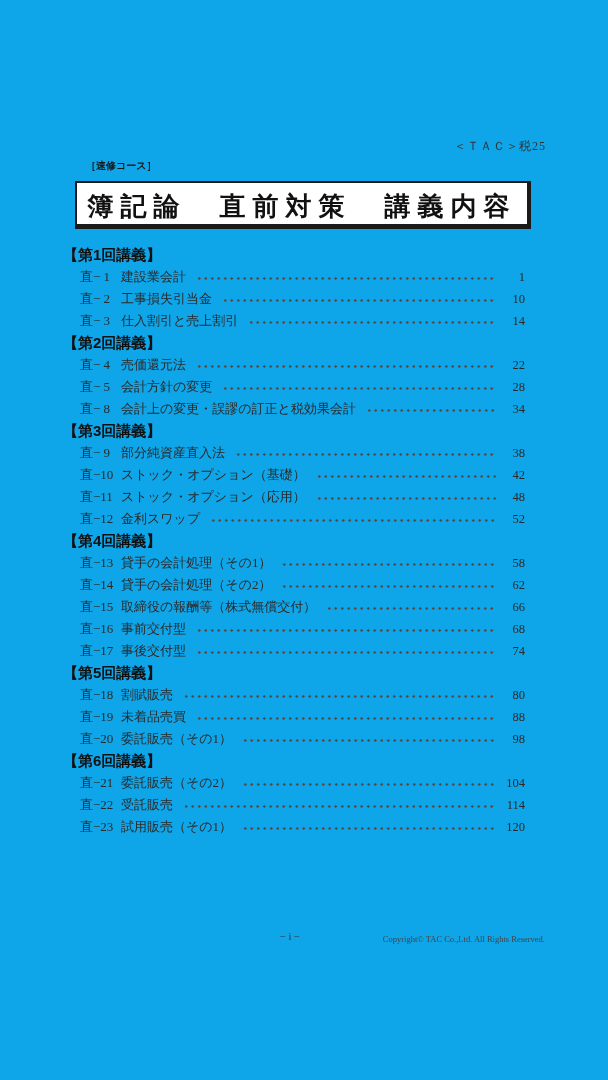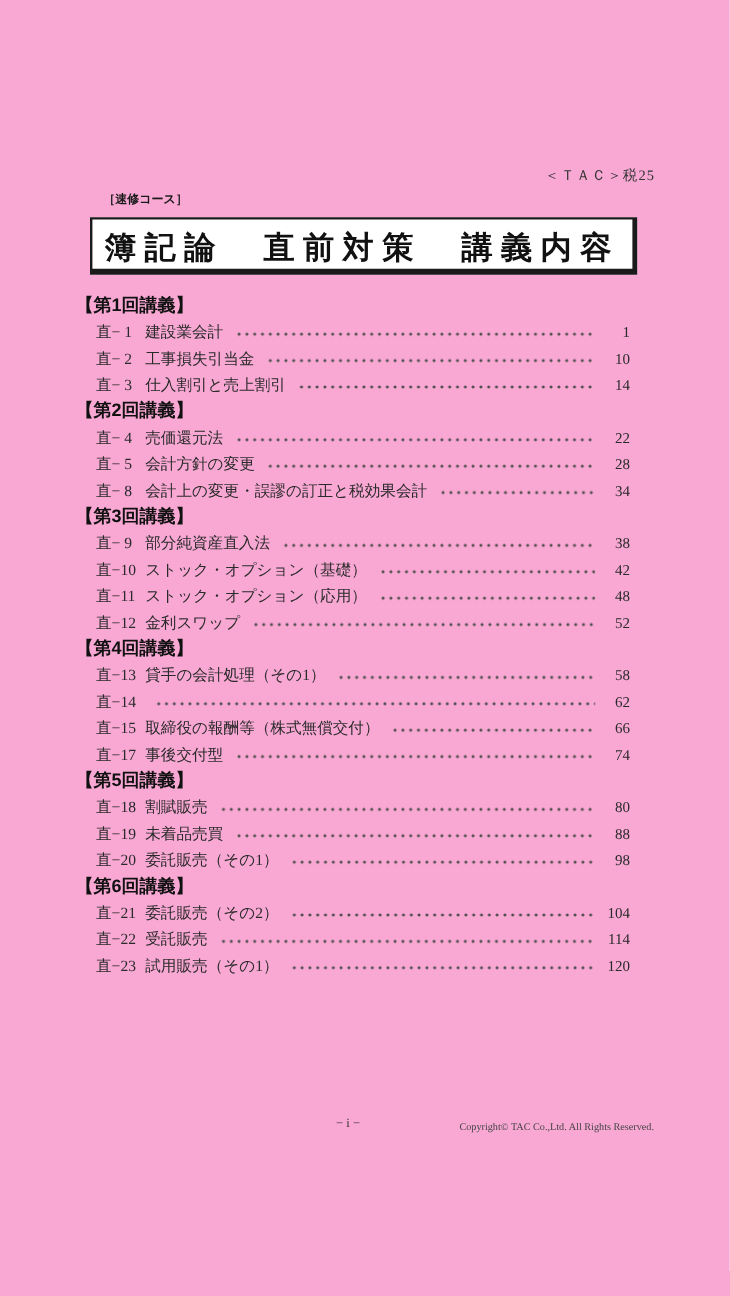--- a/index.html
+++ b/index.html
@@ -1,20 +1,20 @@
 <!DOCTYPE html>
 <html><head>
 <meta charset="utf-8">
 <style>
   html, body { margin: 0; padding: 0; }
   .page {
     position: relative;
     width: 608px;
     height: 1080px;
-    background: #f9a8d4;
+    background: #0ea5e9;
     font-family: "Liberation Serif", "DejaVu Serif", serif;
     color: #2a2a2a;
     overflow: hidden;
   }
   .header-right {
     position: absolute;
     top: 138px;
     right: 62px;
     font-size: 12px;
     letter-spacing: 1px;
@@ -212,28 +212,35 @@
       <div class="toc-section">
         <div class="section-heading">【第4回講義】</div>
         <div class="toc-row">
           <span class="item-label">直−13</span>
           <span class="item-title">貸手の会計処理（その1）</span>
           <span class="dots"></span>
           <span class="item-page">58</span>
         </div>
         <div class="toc-row">
           <span class="item-label">直−14</span>
+          <span class="item-title">貸手の会計処理（その2）</span>
           <span class="dots"></span>
           <span class="item-page">62</span>
         </div>
         <div class="toc-row">
           <span class="item-label">直−15</span>
           <span class="item-title">取締役の報酬等（株式無償交付）</span>
           <span class="dots"></span>
           <span class="item-page">66</span>
+        </div>
+        <div class="toc-row">
+          <span class="item-label">直−16</span>
+          <span class="item-title">事前交付型</span>
+          <span class="dots"></span>
+          <span class="item-page">68</span>
         </div>
         <div class="toc-row">
           <span class="item-label">直−17</span>
           <span class="item-title">事後交付型</span>
           <span class="dots"></span>
           <span class="item-page">74</span>
         </div>
       </div>
       <div class="toc-section">
         <div class="section-heading">【第5回講義】</div>

